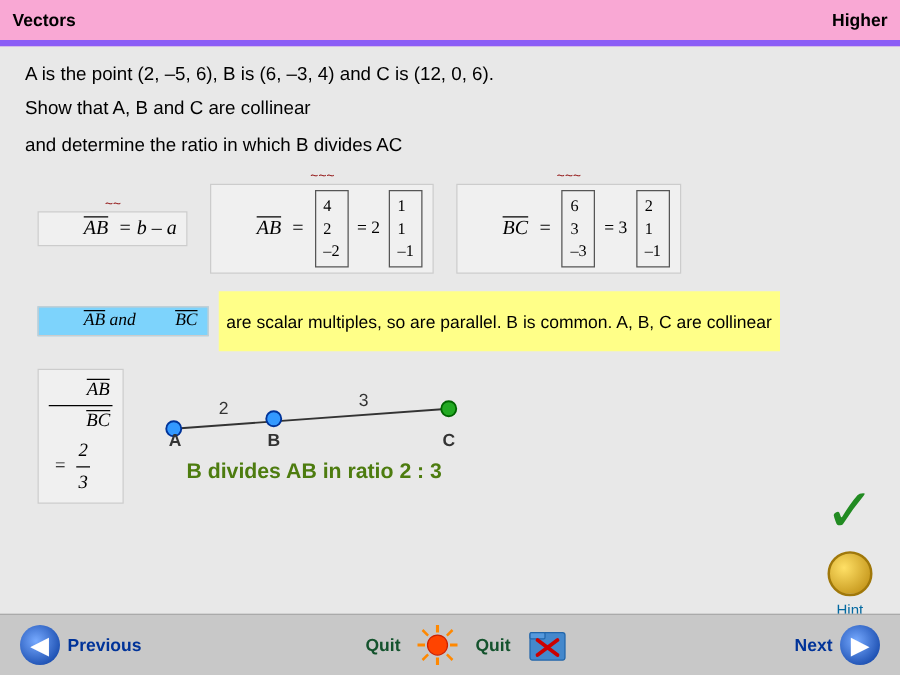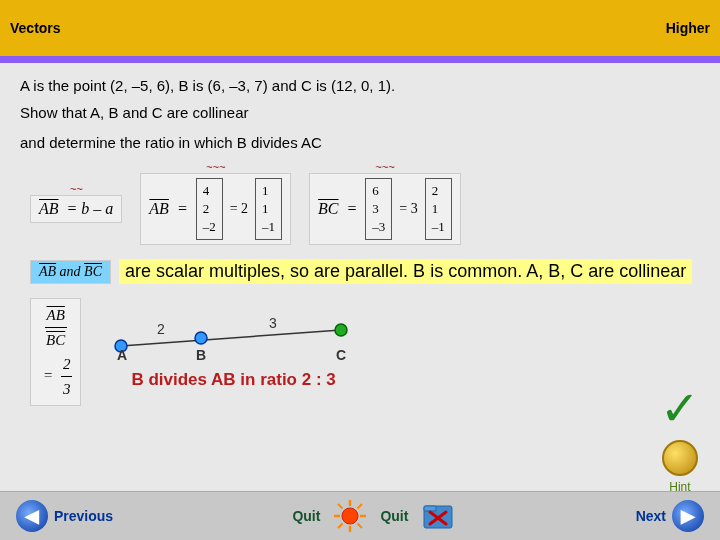--- a/index.html
+++ b/index.html
@@ -12,25 +12,25 @@
       font-size: 15px;
       overflow: hidden;
       position: relative;
     }
 
     
     #header {
       display: flex;
       justify-content: space-between;
       align-items: center;
-      background: #eab308;
-      padding: 20px 10px;
+      background: #f9a8d4;
+      padding: 8px 10px;
       font-weight: bold;
       font-size: 14px;
-      border-bottom: 7px solid #8b5cf6;
+      border-bottom: 5px solid #8b5cf6;
     }
 
     
     #main {
       padding: 12px 20px 10px 20px;
     }
 
     .problem-statement {
       font-size: 15px;
       margin-bottom: 6px;
@@ -103,23 +103,23 @@
     .parallel-vectors {
       background: #7dd3fc;
       border: 1px solid #ccc;
       padding: 3px 8px;
       font-family: 'Times New Roman', serif;
       font-style: italic;
       font-size: 14px;
     }
 
     .parallel-text {
-      font-size: 18px;
+      font-size: 14px;
       background: #ffff88;
-      padding: 2px 6px;
+      padding: 16px 6px;
     }
 
     
     .ratio-row {
       display: flex;
       align-items: flex-start;
       gap: 20px;
       margin-bottom: 8px;
       margin-left: 10px;
     }
@@ -153,21 +153,21 @@
 
     .line-svg {
       position: absolute;
       top: 0; left: 0;
     }
 
     
     .b-divides {
       font-size: 17px;
       font-weight: bold;
-      color: #b91c1c;
+      color: #4d7c0f;
       margin-left: 30px;
       margin-top: 2px;
     }
 
     
     .hint-area {
       position: absolute;
       right: 20px;
       top: 380px;
       display: flex;
@@ -184,21 +184,21 @@
     .hint-ball {
       width: 36px;
       height: 36px;
       background: radial-gradient(circle at 35% 35%, #ffe066, #b8860b);
       border-radius: 50%;
       border: 2px solid #a0780a;
     }
 
     .hint-text {
       font-size: 12px;
-      color: #4d7c0f;
+      color: #0369a1;
     }
 
     
     #footer {
       position: absolute;
       bottom: 0;
       left: 0;
       width: 100%;
       background: #c8c8c8;
       border-top: 1px solid #aaa;
@@ -249,40 +249,41 @@
       font-size: 14px;
       font-weight: bold;
       color: #14532d;
       cursor: pointer;
     }
 
     
     .vec {
       text-decoration: overline;
       font-style: italic;
+      margin-left: 28px;
     }
 
     .red-label {
       color: #8B0000;
       font-size: 11px;
       font-style: italic;
     }
   </style>
 </head>
 <body>
 
 <div id="header">
   <span>Vectors</span>
   <span>Higher</span>
 </div>
 
 <div id="main">
 
   <div class="problem-statement">
-    <span>A is the point (2, –5, 6),  B is (6, –3, 7)  and  C is (12, 0, 1).</span>
+    <span>A is the point (2, –5, 6),  B is (6, –3, 4)  and  C is (12, 0, 6).</span>
   </div>
   <div class="show-text">
     <span>Show that A, B and C are collinear</span>
   </div>
   <div class="determine-text">
     <span>and determine the ratio in which B divides AC</span>
   </div>
 
   <div class="formulas-row">
 

